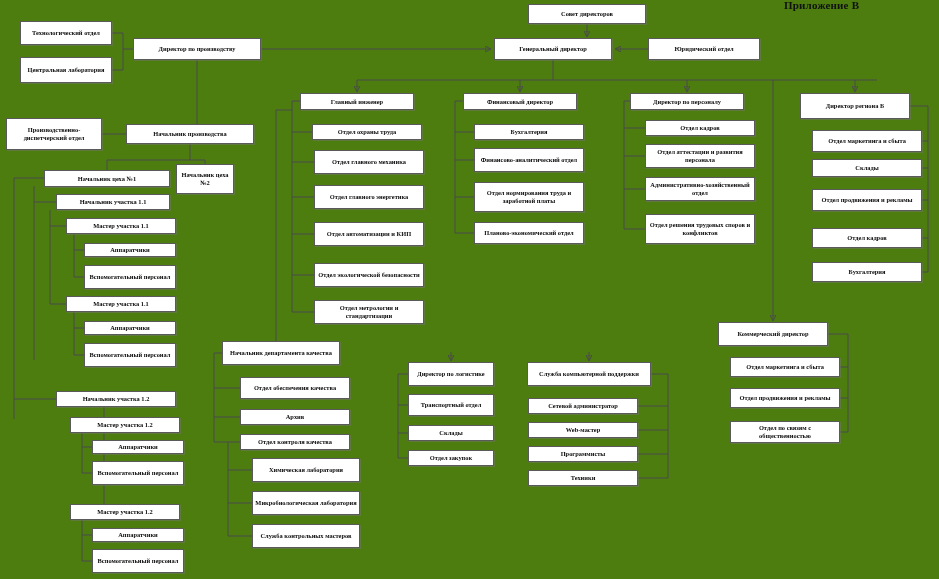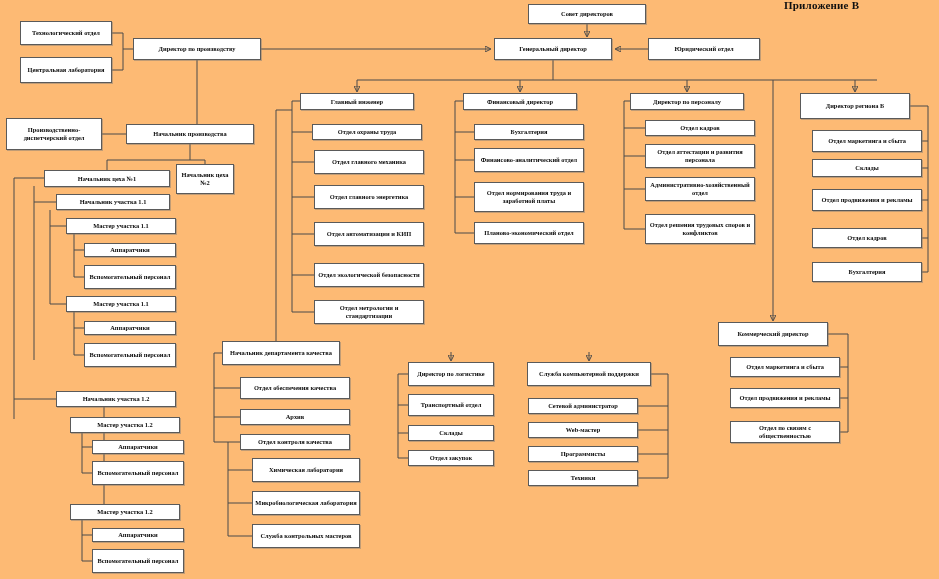--- a/index.html
+++ b/index.html
@@ -1,17 +1,17 @@
 <!DOCTYPE html>
 <html><head>
 <meta charset="utf-8">
 <style>
   html,body{margin:0;padding:0;background:#fdfdfd;}
   body{font-family:"Liberation Serif","DejaVu Serif",serif;}
-  #canvas{position:relative;width:939px;height:579px;background:#fdba74;overflow:hidden;}
+  #canvas{position:relative;width:939px;height:579px;background:#4d7c0f;overflow:hidden;}
   .hdr{position:absolute;font-weight:bold;font-size:11px;color:#111;letter-spacing:.2px;}
   .node{position:absolute;box-sizing:border-box;border:1px solid #5a5a5a;background:#ffffff;
         display:flex;align-items:center;justify-content:center;text-align:center;
         font-size:6.4px;font-weight:bold;color:#0c0c0c;line-height:1.18;padding:1px 2px;
         box-shadow:1px 1px 0 rgba(120,120,120,.45);}
   .node span{display:block;width:100%;}
   svg.wires{position:absolute;left:0;top:0;width:939px;height:579px;overflow:visible;}
   svg.wires line,svg.wires path{stroke:#4a4a4a;stroke-width:1;fill:none;}
 </style>
 </head>

